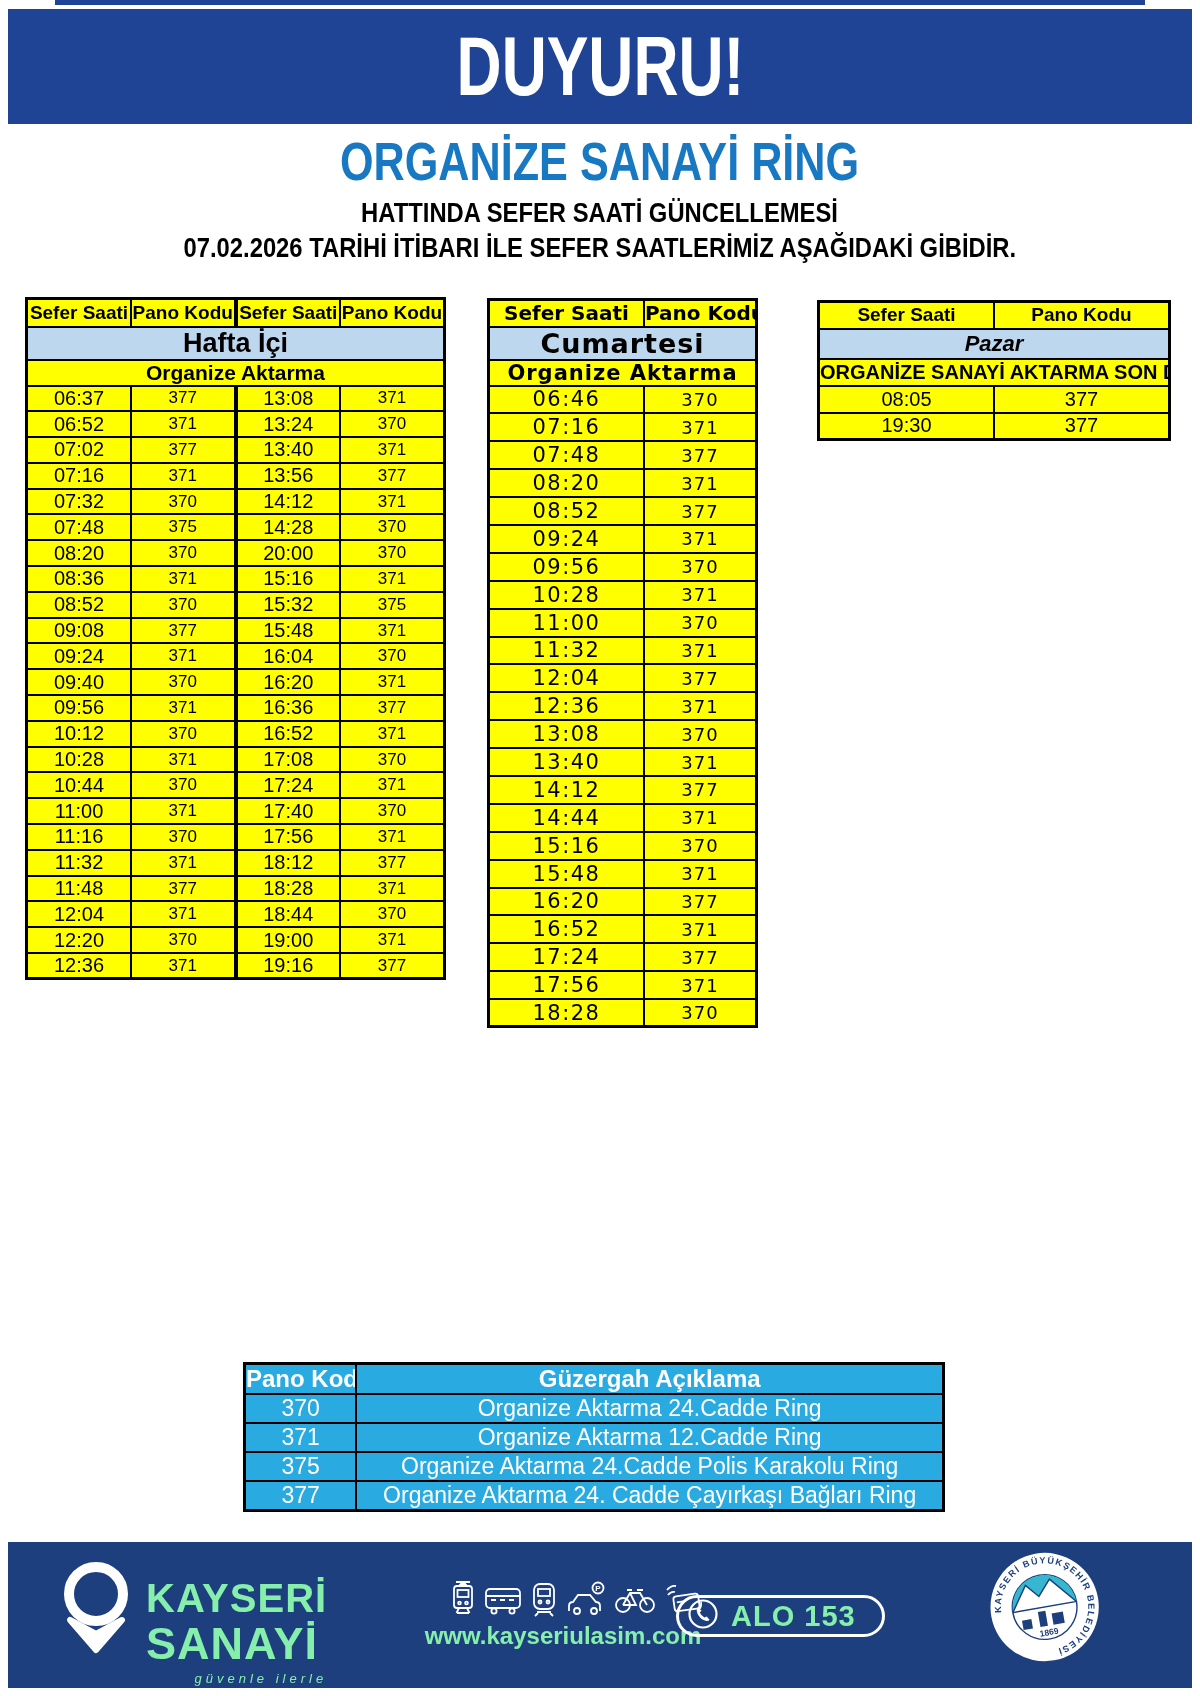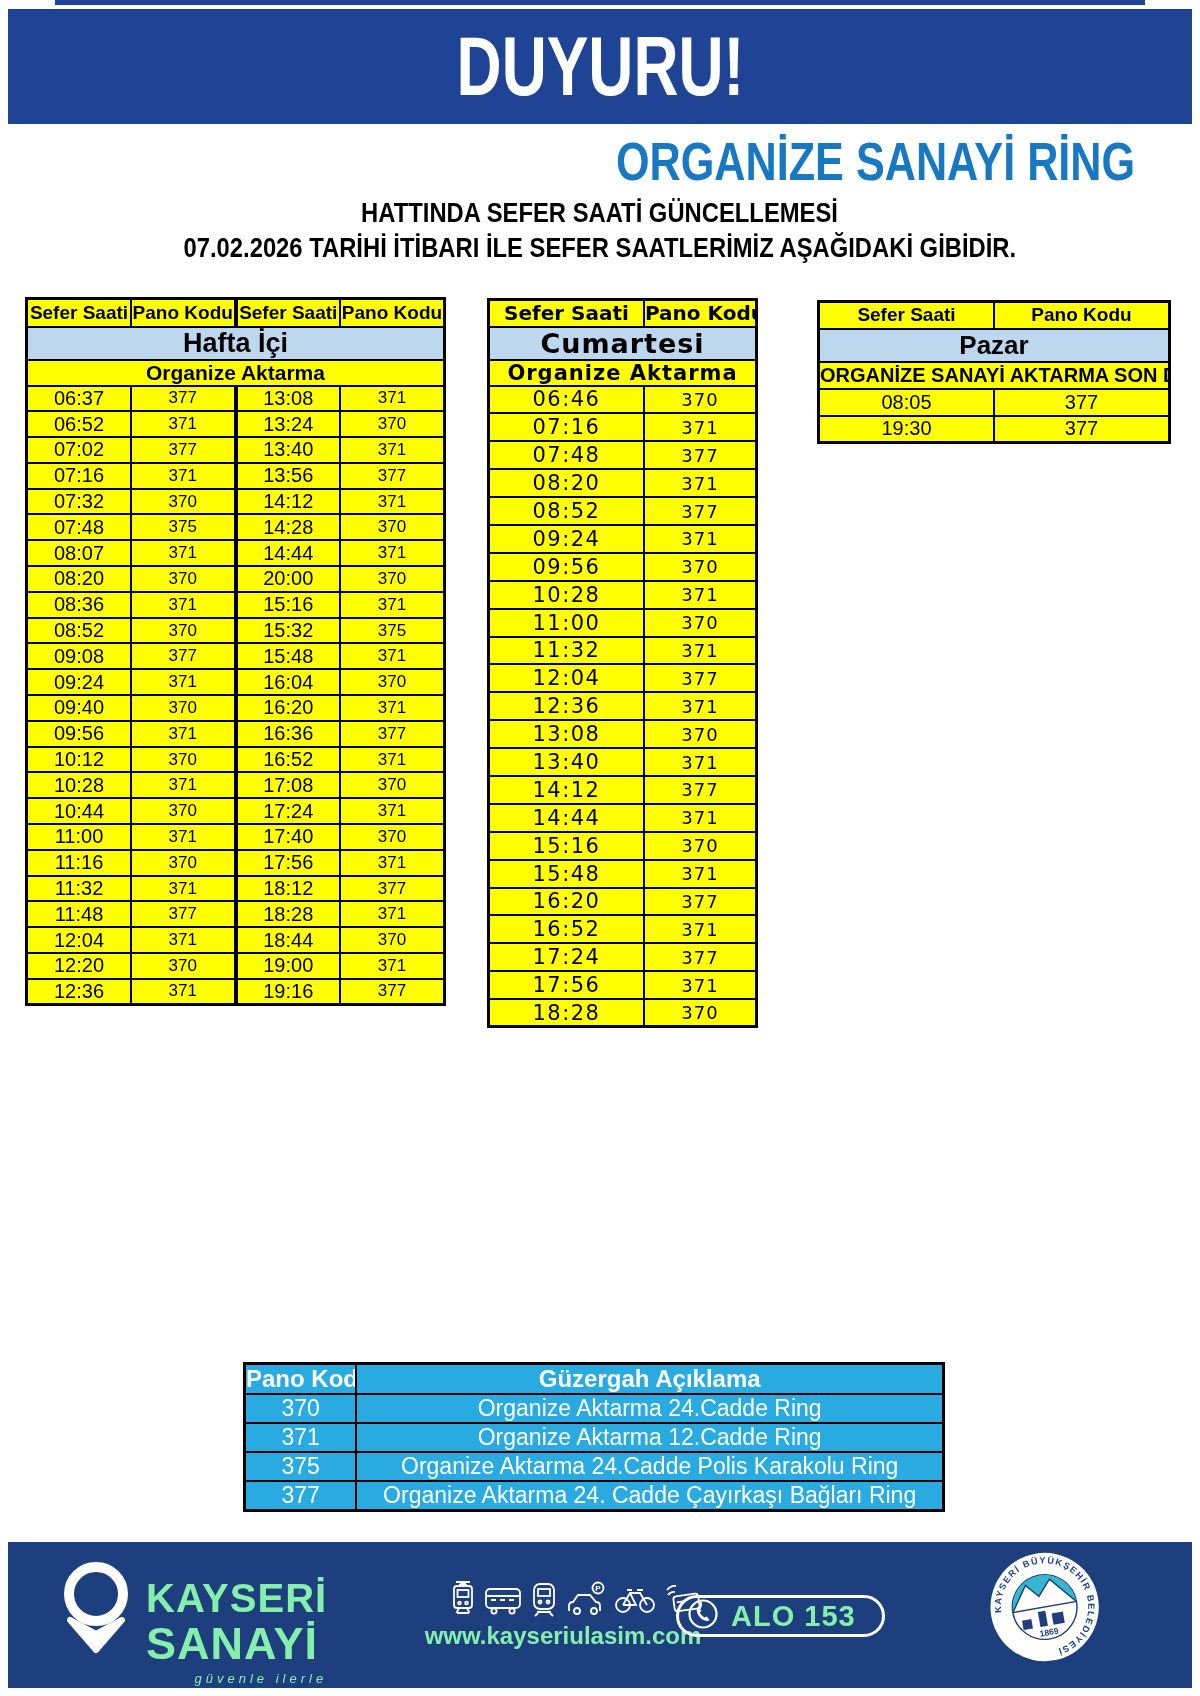--- a/index.html
+++ b/index.html
@@ -18,21 +18,21 @@
   }
   .top-strip{position:absolute;left:55px;top:0;width:1090px;height:5px;background:var(--header-blue,#1f4496);}
   .banner{
     position:absolute;left:8px;top:9px;width:1184px;height:115px;
     background:var(--header-blue,#1f4496);display:flex;align-items:center;justify-content:center;
   }
   .banner span{
     color:#fff;font-size:80px;font-weight:700;display:inline-block;
     transform:scaleX(0.78) scaleY(1.05);letter-spacing:0;
   }
-  .line-title{position:absolute;left:0;top:130px;width:100%;text-align:right;}
+  .line-title{position:absolute;left:0;top:130px;width:100%;text-align:center;}
   .line-title span{
     color:var(--title-blue,#1879c2);font-size:54px;font-weight:700;
     display:inline-block;transform:scaleX(0.8);
   }
   .subtitle{position:absolute;left:0;top:197px;width:100%;text-align:center;}
   .subtitle span{font-size:28px;font-weight:700;display:inline-block;transform:scaleX(0.85);}
   .date-line{position:absolute;left:0;top:232px;width:100%;text-align:center;}
   .date-line span{font-size:28px;font-weight:700;display:inline-block;transform:scaleX(0.85);}
 
   table{border-collapse:collapse;table-layout:fixed;width:100%;border:3px solid #000;}
@@ -52,21 +52,21 @@
 
   .sat-wrap{position:absolute;left:487px;top:298px;width:271px;}
   .sat tr.caption td{height:30px;font-size:27px;letter-spacing:1px;}
   .sat tr.stoprow td{height:26px;font-size:21px;letter-spacing:1px;font-family:"DejaVu Sans",sans-serif;}
   .sat thead td{height:27px;font-size:20px;font-family:"DejaVu Sans",sans-serif;}
   .sat td:nth-child(1){width:58%;}
   .sat tbody td{height:27.9px;font-size:21px;font-family:"DejaVu Sans",sans-serif;letter-spacing:1.5px;}
   .sat tbody td:nth-child(2){font-size:18px;letter-spacing:1px;}
 
   .sun-wrap{position:absolute;left:817px;top:300px;width:354px;}
-  .sun tr.caption td{height:30px;font-size:26px;}
+  .sun tr.caption td{height:30px;font-size:22px;font-style:italic;}
   .sun tr.stoprow td{height:27px;font-size:20px;}
   .sun thead td{height:27px;font-size:19px;}
   .sun tbody td{height:27px;font-size:20px;}
 
   .routes-wrap{position:absolute;left:243px;top:1362px;width:702px;}
   .routes{border:3px solid #000;}
   .routes td{border:2.5px solid #000;background:var(--route-cyan,#29abe2);color:#fff;}
   .routes thead td{height:29px;font-size:24px;}
   .routes tbody td{height:28px;font-size:23px;}
   .routes td:nth-child(1){width:16%;}
@@ -155,26 +155,20 @@
           <td>07:32</td>
           <td>370</td>
           <td>14:12</td>
           <td>371</td>
         </tr>
         <tr>
           <td>07:48</td>
           <td>375</td>
           <td>14:28</td>
           <td>370</td>
-        </tr>
-        <tr>
-          <td>08:07</td>
-          <td>371</td>
-          <td>14:44</td>
-          <td>371</td>
         </tr>
         <tr>
           <td>08:20</td>
           <td>370</td>
           <td>20:00</td>
           <td>370</td>
         </tr>
         <tr>
           <td>08:36</td>
           <td>371</td>

